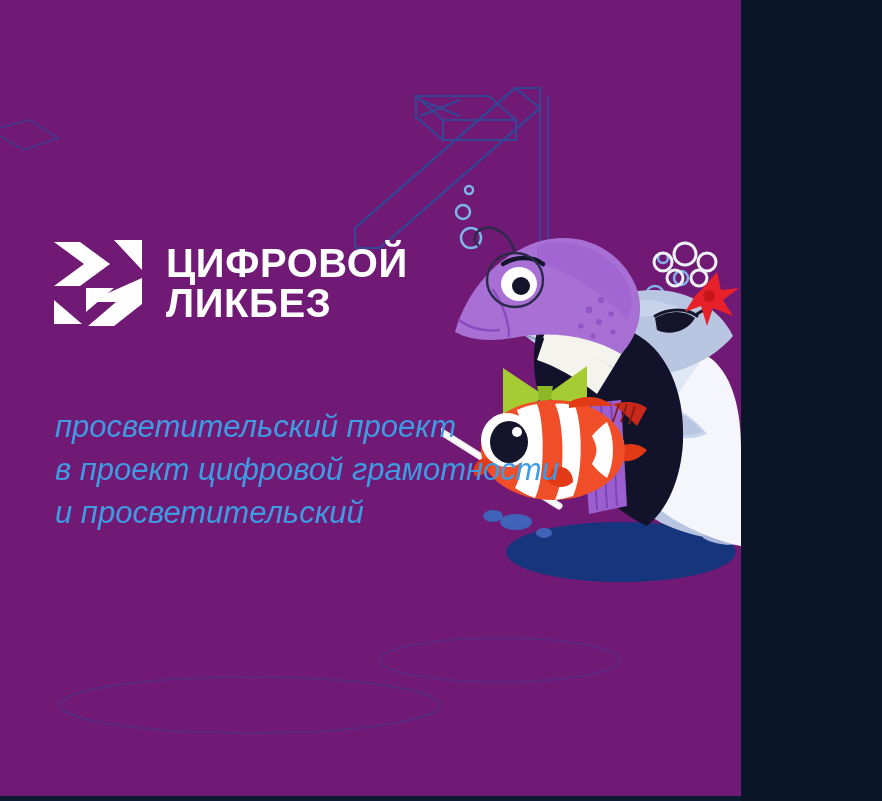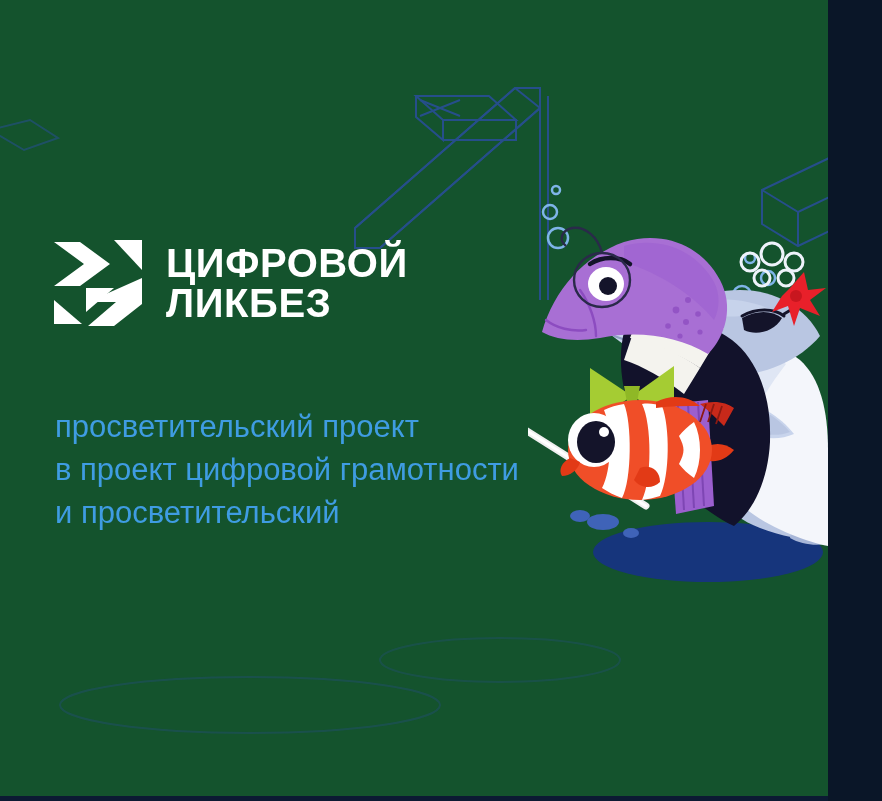--- a/index.html
+++ b/index.html
@@ -5,24 +5,24 @@
   html, body {
     margin: 0;
     padding: 0;
     background: #0a1628;
   }
   body {
     font-family: "Liberation Sans", sans-serif;
   }
   .stage {
     position: relative;
-    width: 828px;
+    width: 741px;
     height: 801px;
     overflow: hidden;
-    background: #14532d;
+    background: #701a75;
   }
 
   
   .bg-art {
     position: absolute;
     inset: 0;
     width: 882px;
     height: 801px;
     pointer-events: none;
   }
@@ -66,20 +66,21 @@
     letter-spacing: 0.6px;
     white-space: nowrap;
   }
 
   
   .subtitle {
     position: absolute;
     left: 55px;
     top: 405px;
     width: 600px;
+    font-style: italic;
   }
   .subtitle-line {
     color: #3f9ce2;
     font-family: "Liberation Sans", sans-serif;
     font-size: 31px;
     font-weight: normal;
     line-height: 43px;
     white-space: nowrap;
   }
 

